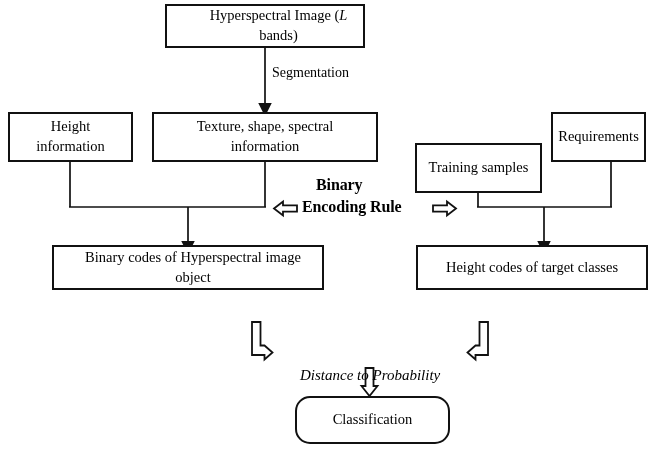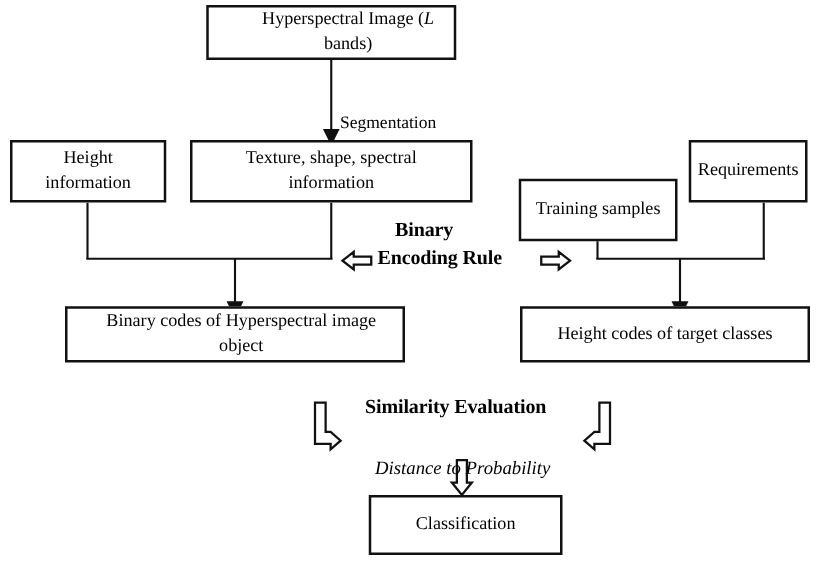--- a/index.html
+++ b/index.html
@@ -28,21 +28,21 @@
     font-size: 14.5px;
     line-height: 1.35;
     padding: 2px 6px;
   }
   .box .txt { display: block; }
   .lbl {
     position: absolute;
     color: #000000;
     white-space: nowrap;
   }
-  .lbl-plain { font-size: 14px; margin-top: 26px; }
+  .lbl-plain { font-size: 14px; }
   .lbl-bold  { font-weight: bold; font-size: 16px; letter-spacing: -0.1px; }
   .lbl-ital  { font-style: italic; font-size: 15px; margin-top: 28px; }
   svg.wires {
     position: absolute;
     left: 0;
     top: 0;
     width: 653px;
     height: 454px;
     pointer-events: none;
   }
@@ -128,27 +128,26 @@
   </div>
 
   <div class="box" style="left:52px; top:245px; width:272px; height:45px;padding-left:16px;">
     <span class="txt">Binary codes of Hyperspectral image object</span>
   </div>
 
   <div class="box" style="left:416px; top:245px; width:232px; height:45px;">
     <span class="txt">Height codes of target classes</span>
   </div>
 
-  <div class="box" style="left:295px; top:396px; width:155px; height:48px;">
+  <div class="box" style="left:295px; top:396px; width:155px; height:48px;border-radius:15px;">
     <span class="txt">Classification</span>
   </div>
 
   <div class="lbl lbl-plain" style="left:272px; top:65px;">Segmentation</div>
 
   <div class="lbl lbl-bold" style="left:316px; top:176px;">Binary</div>
 
   <div class="lbl lbl-bold" style="left:302px; top:198px;">Encoding Rule</div>
 
-  <div class="lbl lbl-bold" style="left:292px; top:317px;">Similarity Evaluation</div>
 
   <div class="lbl lbl-ital" style="left:300px; top:339px;">Distance to Probability</div>
 
 </div>
 
 </body></html>

